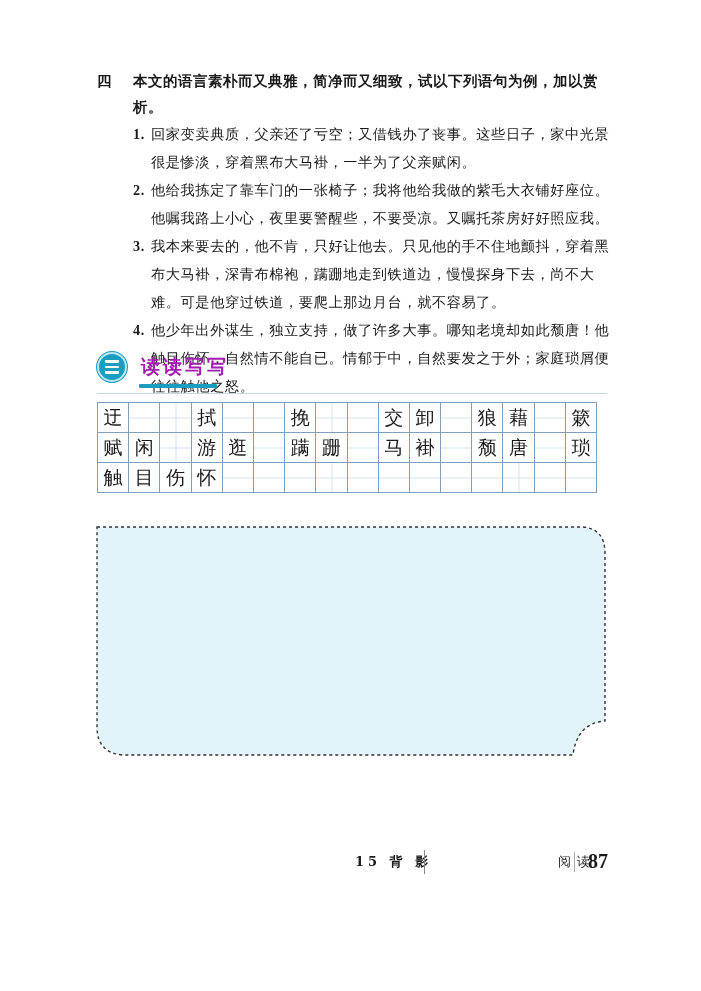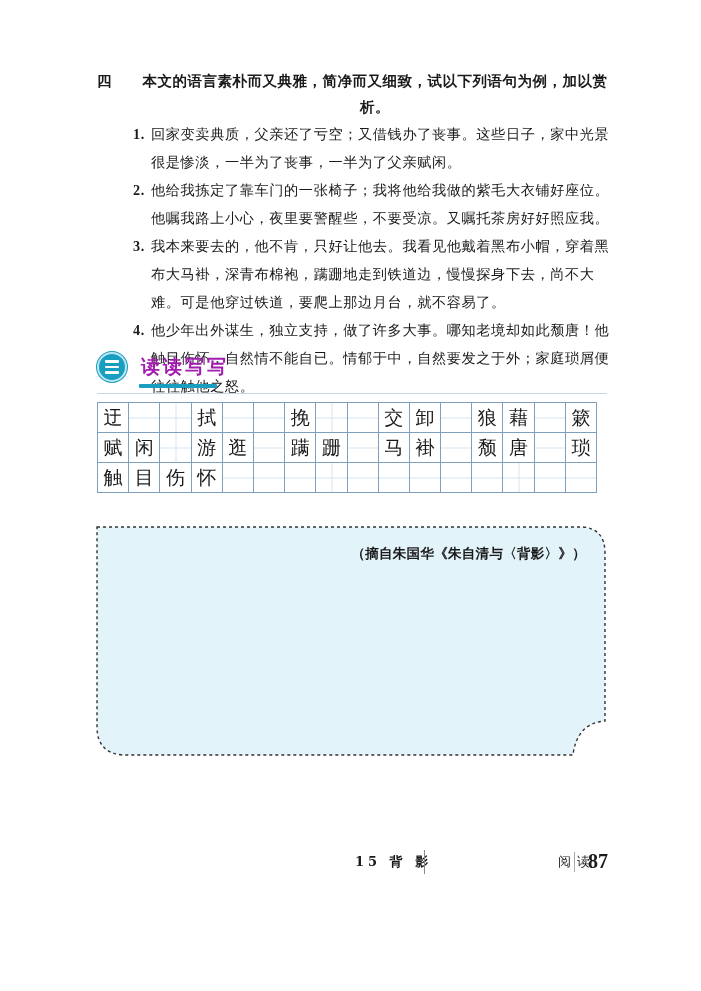--- a/index.html
+++ b/index.html
@@ -4,21 +4,21 @@
 <style>
   html, body { margin: 0; padding: 0; }
   body {
     width: 701px; height: 991px; background: #ffffff; position: relative;
     font-family: "DejaVu Serif", "Liberation Serif", serif; color: #1a1a1a;
     overflow: hidden;
   }
   .q-block { position: absolute; left: 97px; top: 68px; width: 520px; }
   .q-head { display: flex; font-size: 14.5px; line-height: 26px; font-weight: bold; letter-spacing: 0.5px; }
   .q-num { width: 36px; flex: none; }
-  .q-text { flex: 1; text-align: center; }
+  .q-text { flex: 1; }
   .item { display: flex; font-size: 14.2px; line-height: 28px; margin-left: 36px; letter-spacing: 0.6px; }
   .item-num { width: 18px; flex: none; font-weight: bold; font-family: "Liberation Serif", serif; }
   .item-text { flex: 1; }
 
   .section-header { position: absolute; left: 97px; top: 352px; display: flex; align-items: center; }
   .sec-icon {
     width: 26px; height: 26px; border-radius: 50%; background: #1a9ec0; border: 2px solid #bfe6f0;
     box-shadow: 0 0 0 1px #1a9ec0; display: flex; flex-direction: column; align-items: center; justify-content: center; gap: 3px;
   }
   .sec-icon span { display: block; width: 14px; height: 2.5px; background: #fff; border-radius: 1px; }
@@ -53,29 +53,29 @@
 </head>
 <body>
 
 <div class="q-block">
   <div class="q-head">
     <span class="q-num">四</span>
     <span class="q-text">本文的语言素朴而又典雅，简净而又细致，试以下列语句为例，加以赏析。</span>
   </div>
   <div class="item">
     <span class="item-num">1.</span>
-    <span class="item-text">回家变卖典质，父亲还了亏空；又借钱办了丧事。这些日子，家中光景很是惨淡，一半为了丧事，一半为了父亲赋闲。</span>
+    <span class="item-text">回家变卖典质，父亲还了亏空；又借钱办了丧事。这些日子，家中光景很是惨淡，穿着黑布大马褂，一半为了父亲赋闲。</span>
   </div>
   <div class="item">
     <span class="item-num">2.</span>
     <span class="item-text">他给我拣定了靠车门的一张椅子；我将他给我做的紫毛大衣铺好座位。他嘱我路上小心，夜里要警醒些，不要受凉。又嘱托茶房好好照应我。</span>
   </div>
   <div class="item">
     <span class="item-num">3.</span>
-    <span class="item-text">我本来要去的，他不肯，只好让他去。我看见他戴着黑布小帽，穿着黑布大马褂，深青布棉袍，蹒跚地走到铁道边，慢慢探身下去，尚不大难。可是他穿过铁道，要爬上那边月台，就不容易了。</span>
+    <span class="item-text">我本来要去的，他不肯，只好让他去。只见他的手不住地颤抖，穿着黑布大马褂，深青布棉袍，蹒跚地走到铁道边，慢慢探身下去，尚不大难。可是他穿过铁道，要爬上那边月台，就不容易了。</span>
   </div>
   <div class="item">
     <span class="item-num">4.</span>
     <span class="item-text">他少年出外谋生，独立支持，做了许多大事。哪知老境却如此颓唐！他触目伤怀，自然情不能自已。情郁于中，自然要发之于外；家庭琐屑便往往触他之怒。</span>
   </div>
 </div>
 
 <div class="section-header">
   <div class="sec-icon">
       <span></span>
@@ -145,21 +145,20 @@
         <td></td>
         <td></td>
       </tr>
     </tbody>
 </table>
 
 <svg class="box-svg" width="514" height="232" viewBox="0 0 514 232">
   <path d="M2 2 L488 2 Q510 4 510 28 L510 196 Q482 198 478 230 L28 230 Q2 228 2 202 Z" fill="#e3f3fa" stroke="#333" stroke-width="1.4" stroke-dasharray="3 3"></path>
 </svg>
 <div class="box-content">
-  <div class="box-source">（摘自朱国华《朱自清与〈背影〉》）</div>
 </div>
 
 <div class="footer">
   <span class="f-chapter">15 背 影</span>
   <span class="f-divider1"></span>
   <span class="f-section">阅读</span>
   <span class="f-divider2"></span>
   <span class="f-page">87</span>
 </div>
 

